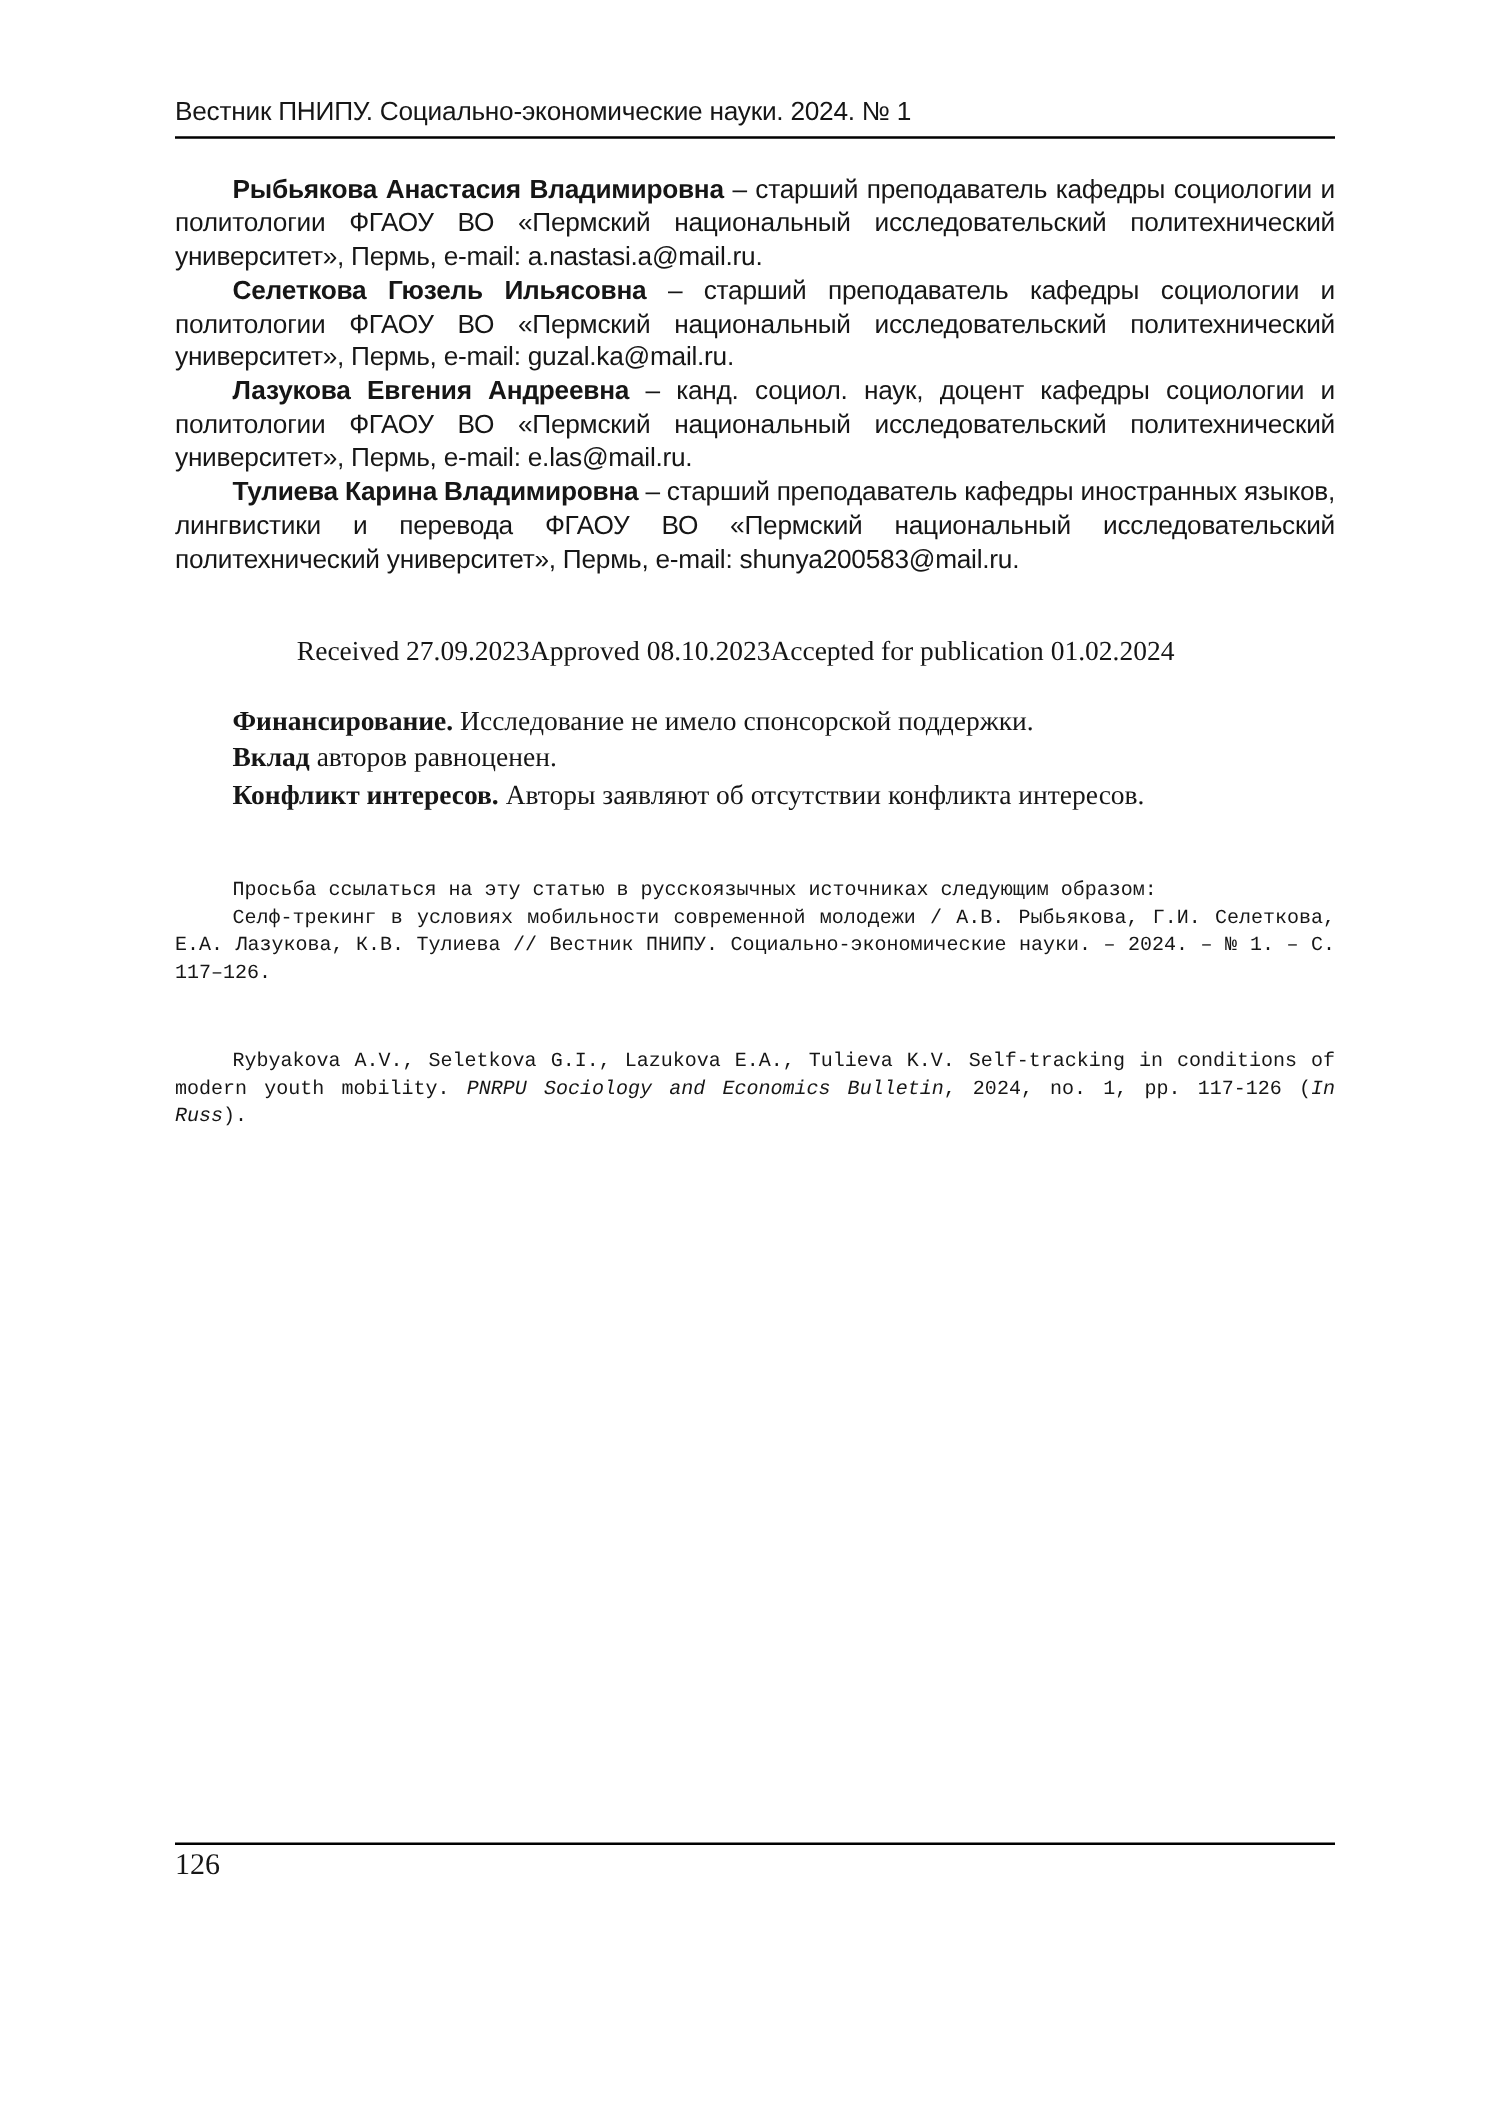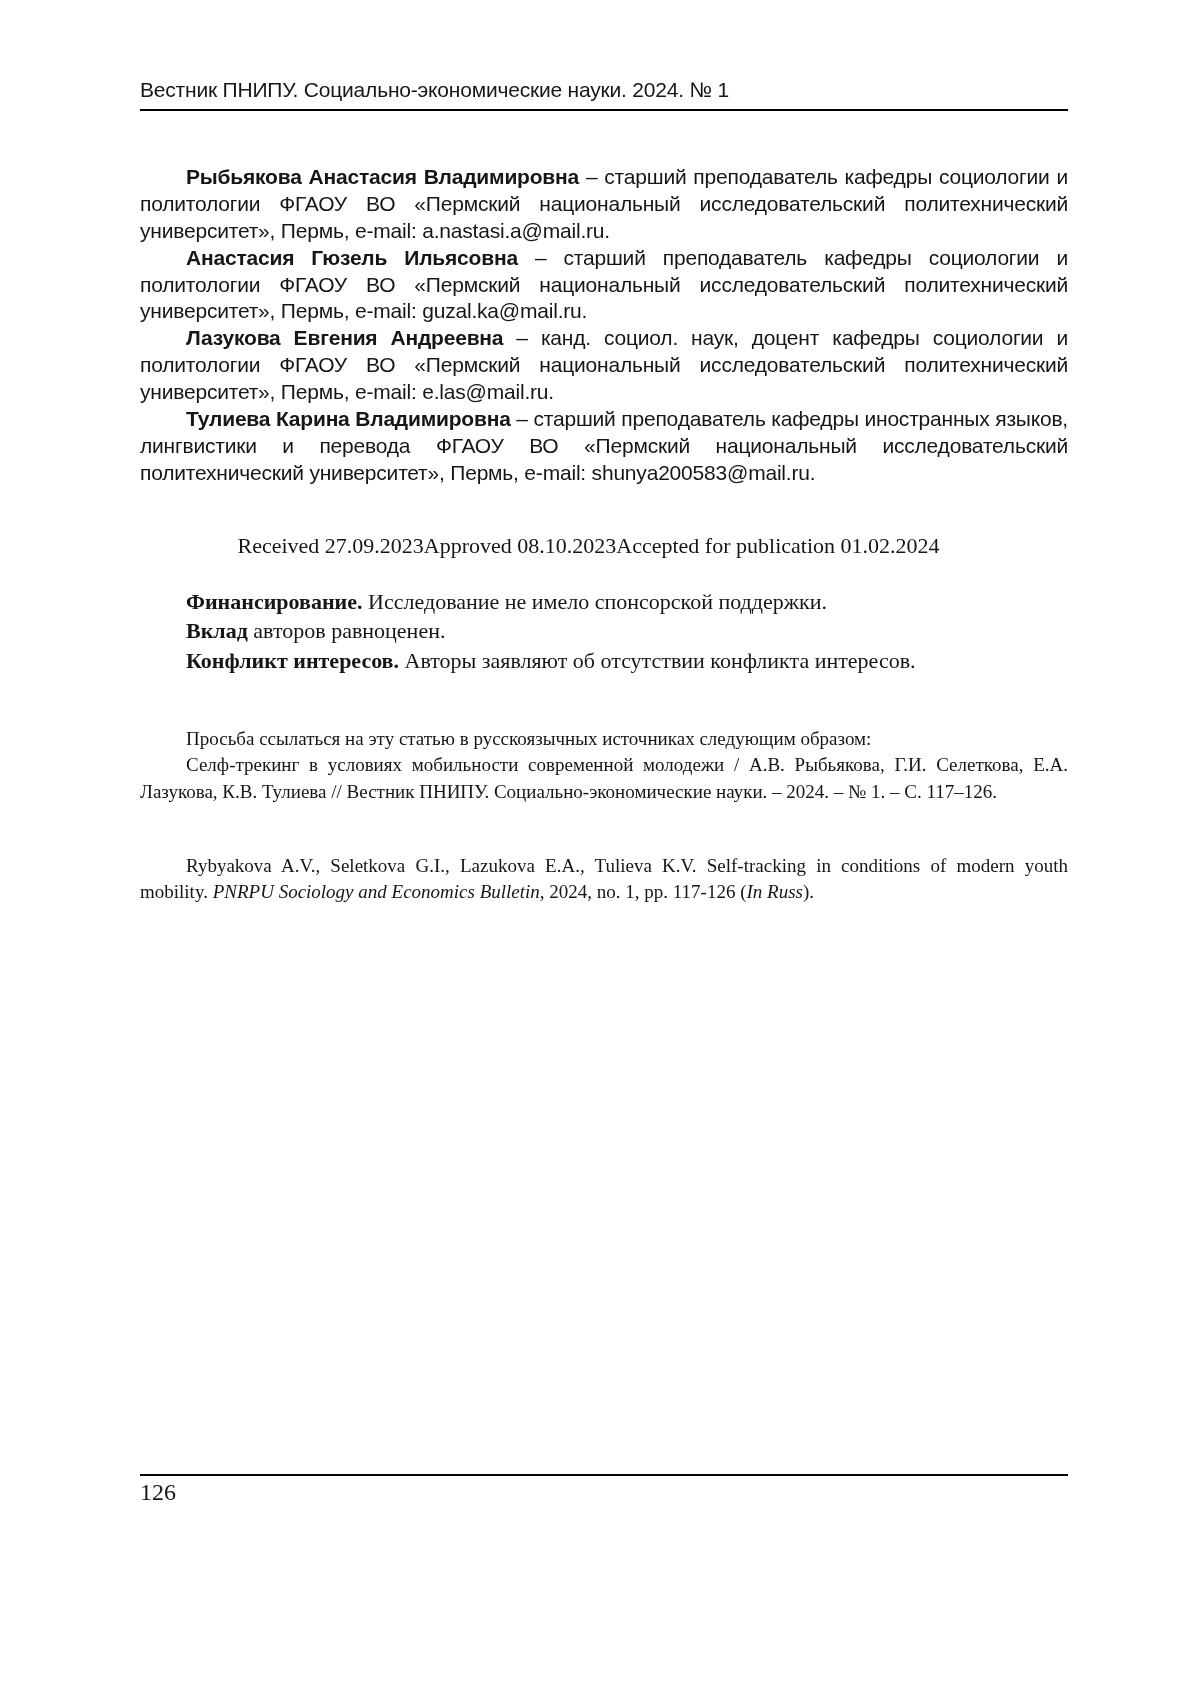--- a/index.html
+++ b/index.html
@@ -29,21 +29,21 @@
   .running-head {
     font-family: "Liberation Sans", sans-serif;
     font-size: 21px;
     letter-spacing: -0.2px;
     padding-bottom: 7px;
     border-bottom: 2px solid #000;
   }
 
   
   .authors-block {
-    margin-top: 53px;
+    margin-top: 28px;
     font-family: "Liberation Sans", sans-serif;
     font-size: 21px;
     letter-spacing: -0.2px;
     line-height: 1.28;
     text-align: justify;
   }
   .authors-block p {
     margin: 0;
     text-indent: 46px;
   }
@@ -66,23 +66,24 @@
     line-height: 1.36;
   }
   .statements p {
     margin: 0;
     text-indent: 46px;
   }
   .statements b { font-weight: bold; }
 
   
   .cite-block {
-    font-size: 19px;
+    font-size: 16px;
     line-height: 1.38;
     text-align: justify;
+    font-family: Liberation Mono, monospace;
   }
   .cite-ru { margin-top: 50px; }
   .cite-en { margin-top: 48px; }
   .cite-block p {
     margin: 0;
     text-indent: 46px;
   }
   .italic { font-style: italic; }
 
   
@@ -101,21 +102,21 @@
 </head>
 <body>
 
 <div class="page">
   <div class="content">
 
     <div class="running-head">Вестник ПНИПУ. Социально-экономические науки. 2024. № 1</div>
 
     <div class="authors-block">
       <p><b>Рыбьякова Анастасия Владимировна</b><span> – старший преподаватель кафедры социологии и политологии ФГАОУ ВО «Пермский национальный исследовательский политехнический университет», Пермь, e-mail: a.nastasi.a@mail.ru.</span></p>
-      <p><b>Анастасия Гюзель Ильясовна</b><span> – старший преподаватель кафедры социологии и политологии ФГАОУ ВО «Пермский национальный исследовательский политехнический университет», Пермь, e-mail: guzal.ka@mail.ru.</span></p>
+      <p><b>Селеткова Гюзель Ильясовна</b><span> – старший преподаватель кафедры социологии и политологии ФГАОУ ВО «Пермский национальный исследовательский политехнический университет», Пермь, e-mail: guzal.ka@mail.ru.</span></p>
       <p><b>Лазукова Евгения Андреевна</b><span> – канд. социол. наук, доцент кафедры социологии и политологии ФГАОУ ВО «Пермский национальный исследовательский политехнический университет», Пермь, e-mail: e.las@mail.ru.</span></p>
       <p><b>Тулиева Карина Владимировна</b><span> – старший преподаватель кафедры иностранных языков, лингвистики и перевода ФГАОУ ВО «Пермский национальный исследовательский политехнический университет», Пермь, e-mail: shunya200583@mail.ru.</span></p>
     </div>
 
     <div class="dates-row">
       <span>Received 27.09.2023</span>
       <span>Approved 08.10.2023</span>
       <span>Accepted for publication 01.02.2024</span>
     </div>
 

